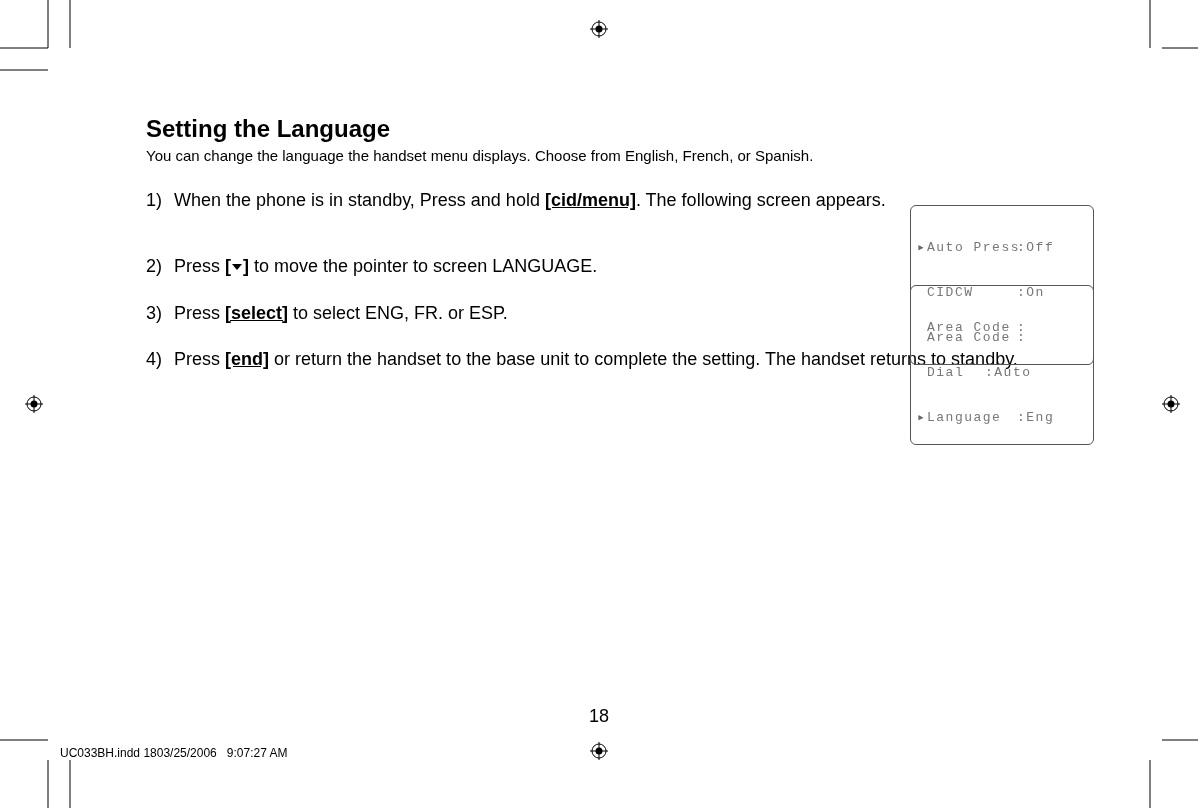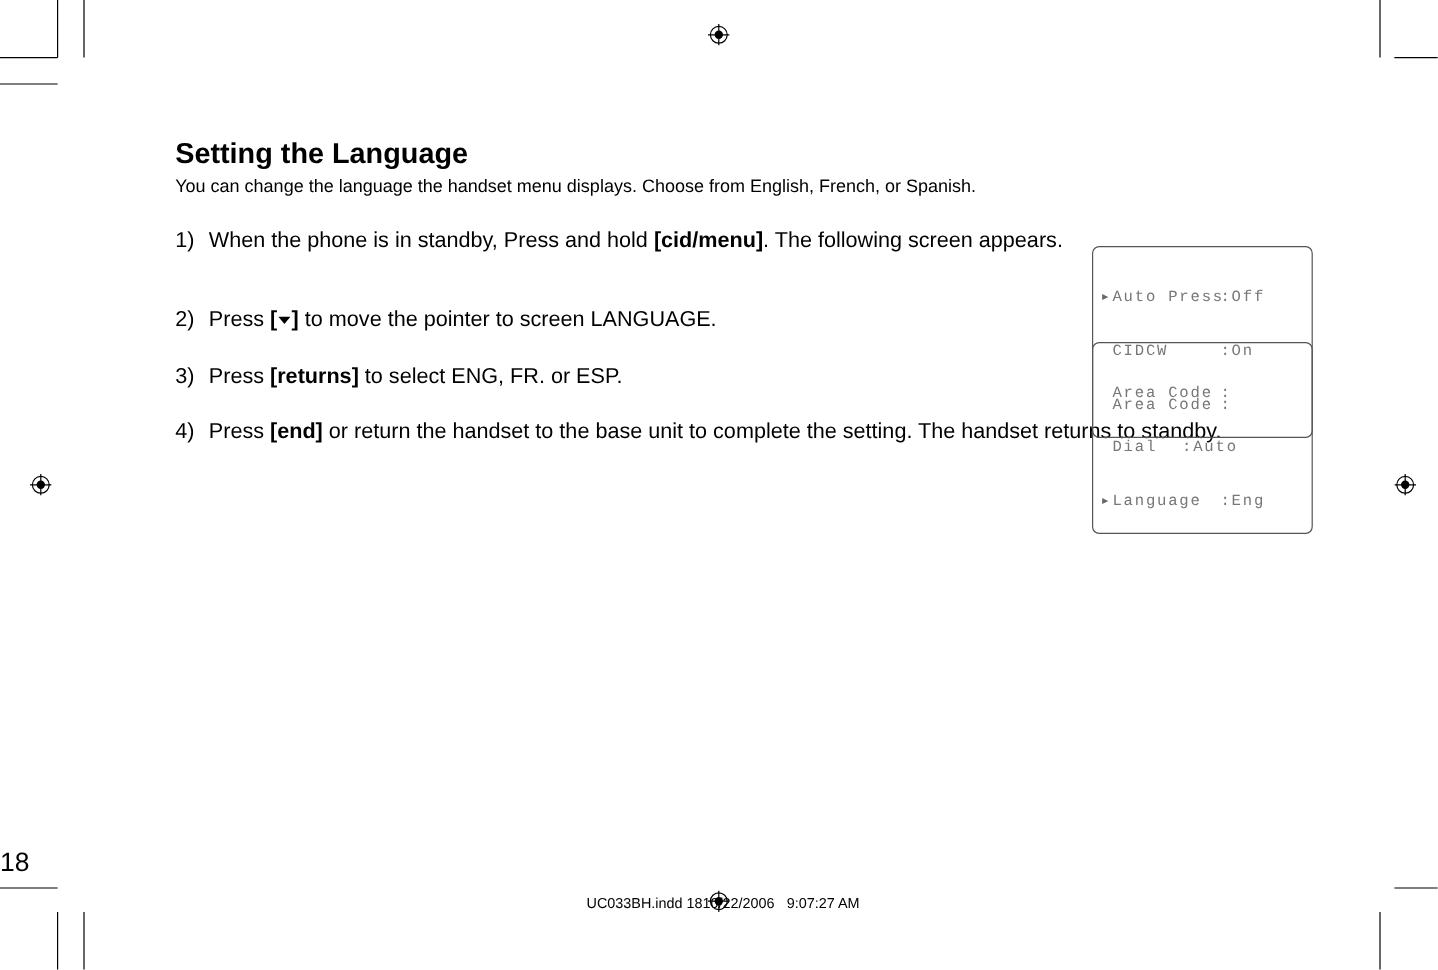--- a/index.html
+++ b/index.html
@@ -43,21 +43,21 @@
     margin-bottom: 22px;
     padding-left: 28px;
     position: relative;
     line-height: 1.35;
   }
   ol.steps li .num {
     position: absolute;
     left: 0;
     top: 0;
   }
-  .bold { font-weight: bold; }
+  .bold { font-weight: bold; text-decoration: underline; }
   .arrow-btn {
     display: inline-block;
     vertical-align: -1px;
   }
   .arrow-btn svg { display: block; }
 
   
   .lcd {
     position: absolute;
     width: 170px;
@@ -88,32 +88,32 @@
   .tl { left: 0; top: 0; }
   .tr { left: 1130px; top: 0; }
   .bl { left: 0; top: 700px; }
   .br { left: 1130px; top: 700px; }
 
   .page-number {
     position: absolute;
     left: 0;
     width: 1198px;
     top: 706px;
-    text-align: left;
-    font-size: 22px;
+    text-align: center;
+    font-size: 18px;
   }
 
   .footer {
     position: absolute;
     left: 60px;
     width: 1085px;
     top: 746px;
     font-size: 12px;
     display: flex;
-    justify-content: center;
+    justify-content: flex-start;
   }
   .footer .right { white-space: pre; }
 </style>
 </head>
 <body>
 
 <div class="crop tl">
 <svg width="80" height="80">
       <path d="M48 0 V48 M0 70 H48" stroke="#000" stroke-width="1"></path>
       <path d="M70 0 V48 M0 48 H48" stroke="#000" stroke-width="1"></path>
@@ -175,21 +175,21 @@
       <span>When the phone is in standby, Press and hold </span><span class="bold">[cid/menu]</span><span>. The following screen appears.</span>
     </li>
     <li style="margin-top:42px">
       <span class="num">2)</span>
       <span>Press </span><span class="bold">[</span><span class="arrow-btn"><svg width="12" height="12">
             <path d="M1 3 L6 9 L11 3 Z" fill="#000"></path>
           </svg></span><span class="bold">]</span><span> to move the pointer to screen LANGUAGE.</span>
     </li>
     <li>
       <span class="num">3)</span>
-      <span>Press </span><span class="bold">[returns]</span><span> to select ENG, FR. or ESP.</span>
+      <span>Press </span><span class="bold">[select]</span><span> to select ENG, FR. or ESP.</span>
     </li>
     <li>
       <span class="num">4)</span>
       <span>Press </span><span class="bold">[end]</span><span> or return the handset to the base unit to complete the setting. The handset returns to standby.</span>
     </li>
   </ol>
 </div>
 
 <div class="lcd lcd1">
   <div class="row"><span class="ptr">▸</span><span style="width:90px;display:inline-block">Auto Press</span><span>:</span><span>Off</span></div>
@@ -200,14 +200,14 @@
 <div class="lcd lcd2">
   <div class="row"><span class="ptr"> </span><span style="width:90px;display:inline-block">Area Code</span><span>:</span><span></span></div>
   <div class="row"><span class="ptr"> </span><span style="width:58px;display:inline-block">Dial</span><span>:</span><span>Auto</span></div>
   <div class="row"><span class="ptr">▸</span><span style="width:90px;display:inline-block">Language</span><span>:</span><span>Eng</span></div>
 </div>
 
 <div class="page-number">18</div>
 
 <div class="footer">
   <span>UC033BH.indd   18</span>
-  <span class="right">10/22/2006   9:07:27 AM</span>
+  <span class="right">03/25/2006   9:07:27 AM</span>
 </div>
 
 </body></html>

